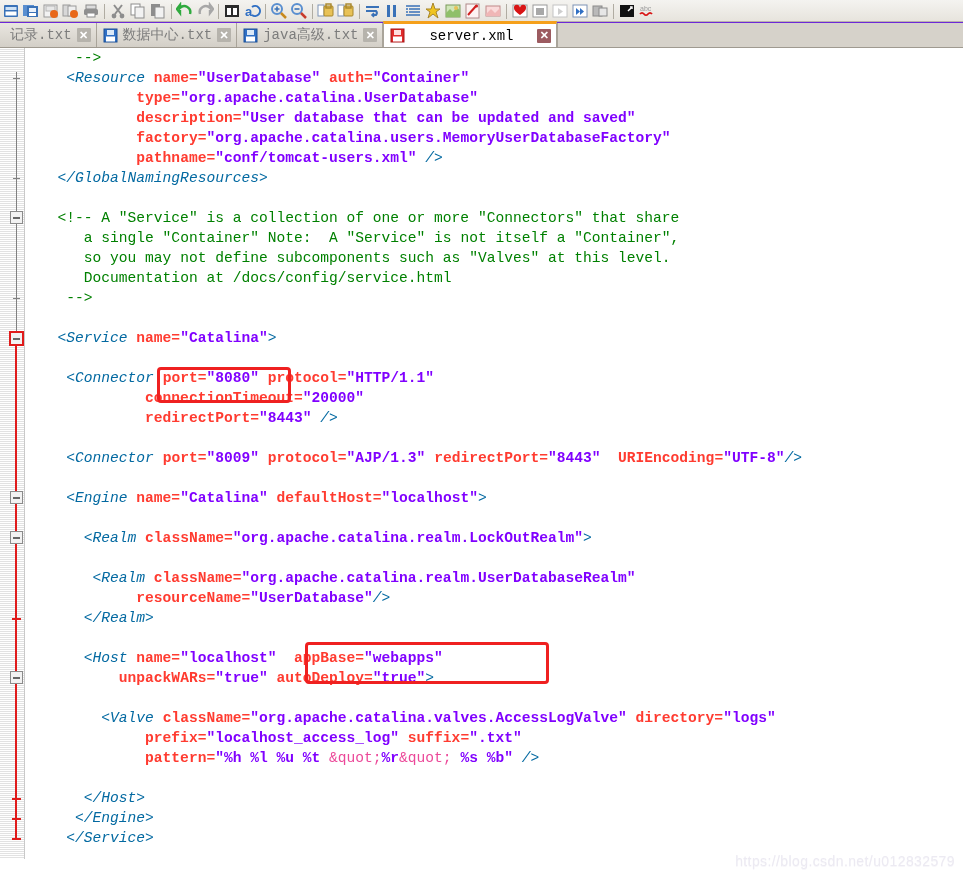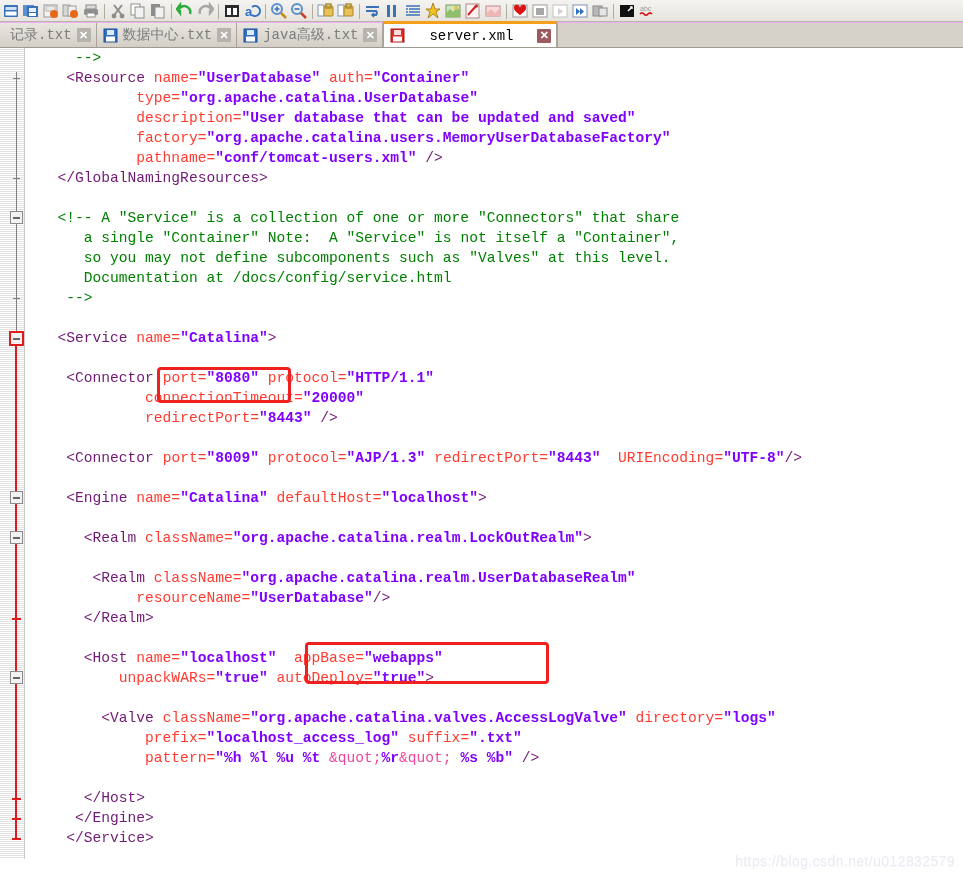--- a/index.html
+++ b/index.html
@@ -18,21 +18,21 @@
     border-bottom:1px solid #b9b5ab;
     display:flex;align-items:center;padding-left:1px;box-sizing:border-box;
   }
   .tbtn{width:20px;height:20px;display:inline-flex;align-items:center;justify-content:center;position:relative;flex:0 0 auto;}
   .tsep{width:7px;height:18px;flex:0 0 auto;position:relative;}
   .tsep::after{content:"";position:absolute;left:3px;top:2px;width:1px;height:15px;background:#b0aca2;}
 
   
   .tabbar{
     position:absolute;left:0;top:22px;width:963px;height:26px;
-    background:#f0abfc;border-bottom:1px solid #9f9a90;
+    background:#6d28d9;border-bottom:1px solid #9f9a90;
     display:flex;align-items:flex-end;box-sizing:border-box;
   }
   .tab{
     height:24px;display:flex;align-items:center;gap:5px;
     padding:0 5px 0 6px;box-sizing:border-box;
     background:linear-gradient(#e9e6e0,#d3cfc7);
     border-right:1px solid #a9a49a;
     font-family:"Liberation Mono",monospace;font-size:14px;color:#7c7c7c;
     position:relative;white-space:nowrap;
   }
@@ -82,22 +82,22 @@
   }
   .fold-box.red::after{left:2px;top:5px;width:7px;height:2px;background:#666;}
 
   .code{
     position:absolute;left:25px;top:0;right:0;height:827px;
     font-family:"Liberation Mono","DejaVu Sans Mono",monospace;
     font-size:14.6px;line-height:20px;white-space:pre;
   }
   .ln{height:20px;padding-left:15px;position:relative;}
 
-  .tag{color:#701a75;}
-  .attr{color:#ff3b30;}
+  .tag{color:#0369a1;font-style:italic;}
+  .attr{color:#ff3b30;font-weight:bold;}
   .val{color:#8000ff;font-weight:bold;}
   .cmt{color:#008000;}
   .ent{color:#ec4899;}
 
   
   .annot{position:absolute;border:3px solid #ef2020;border-radius:4px;pointer-events:none;}
 
   
   .watermark{
     position:absolute;right:8px;bottom:6px;

